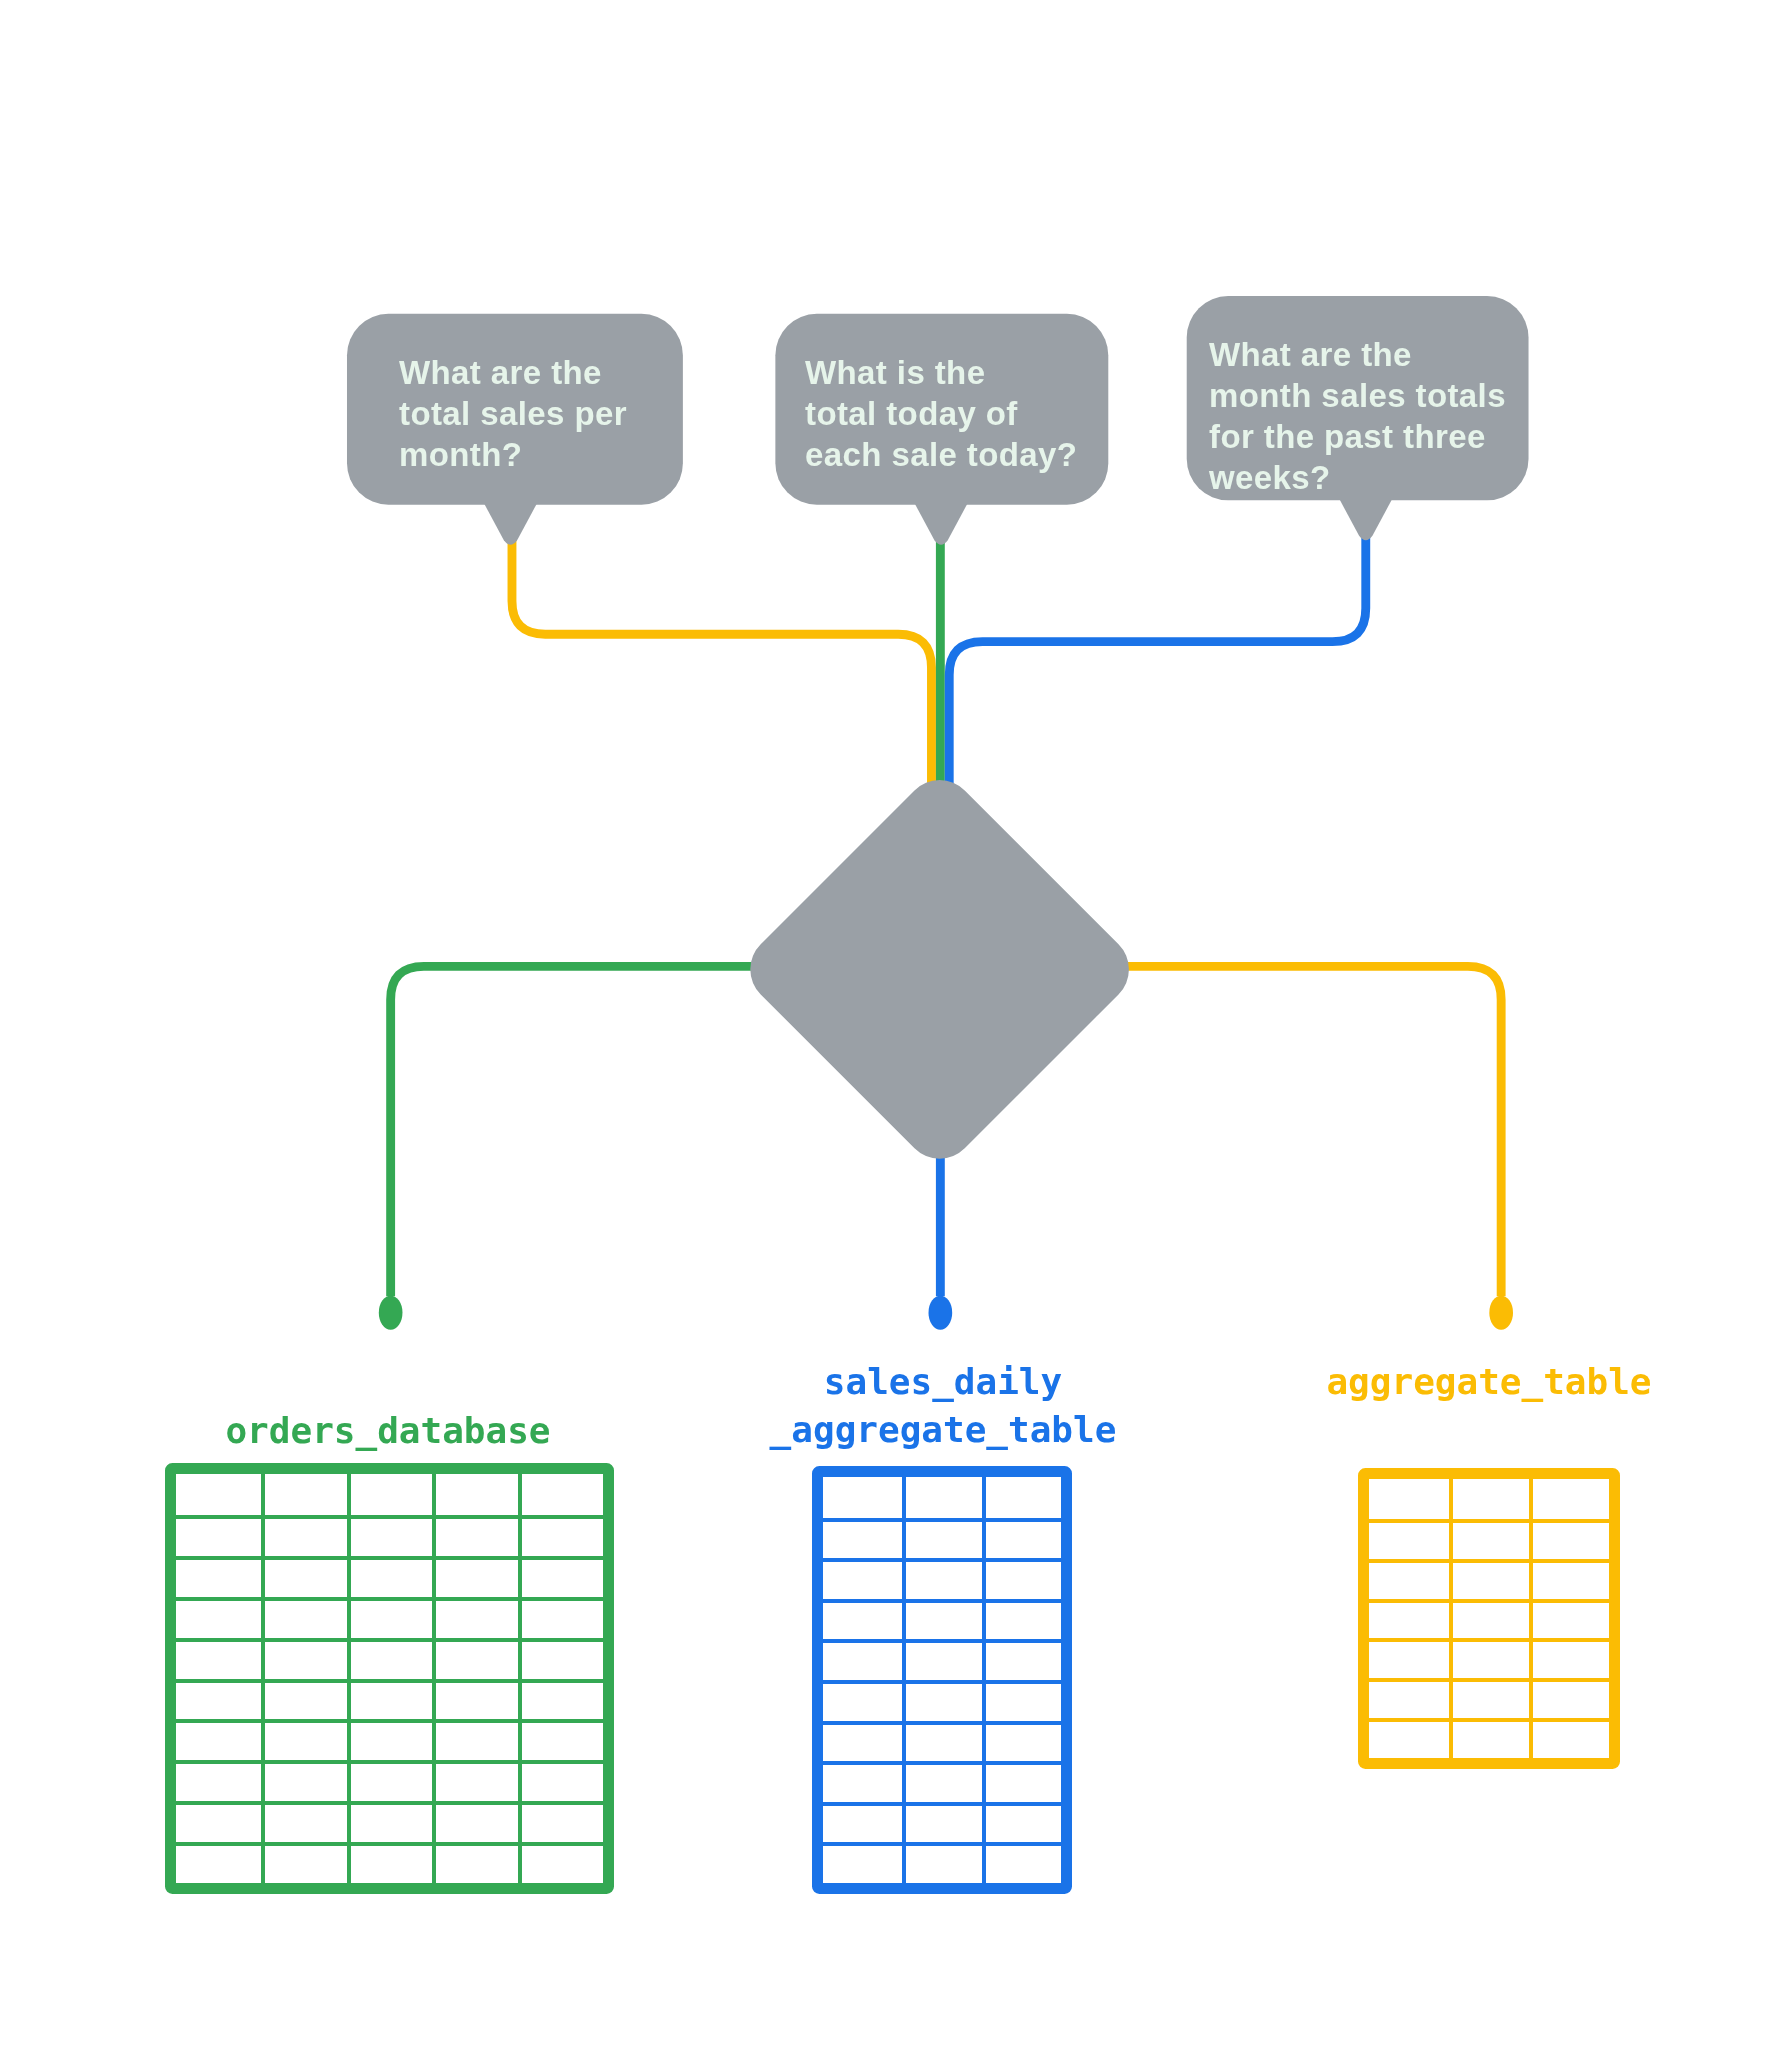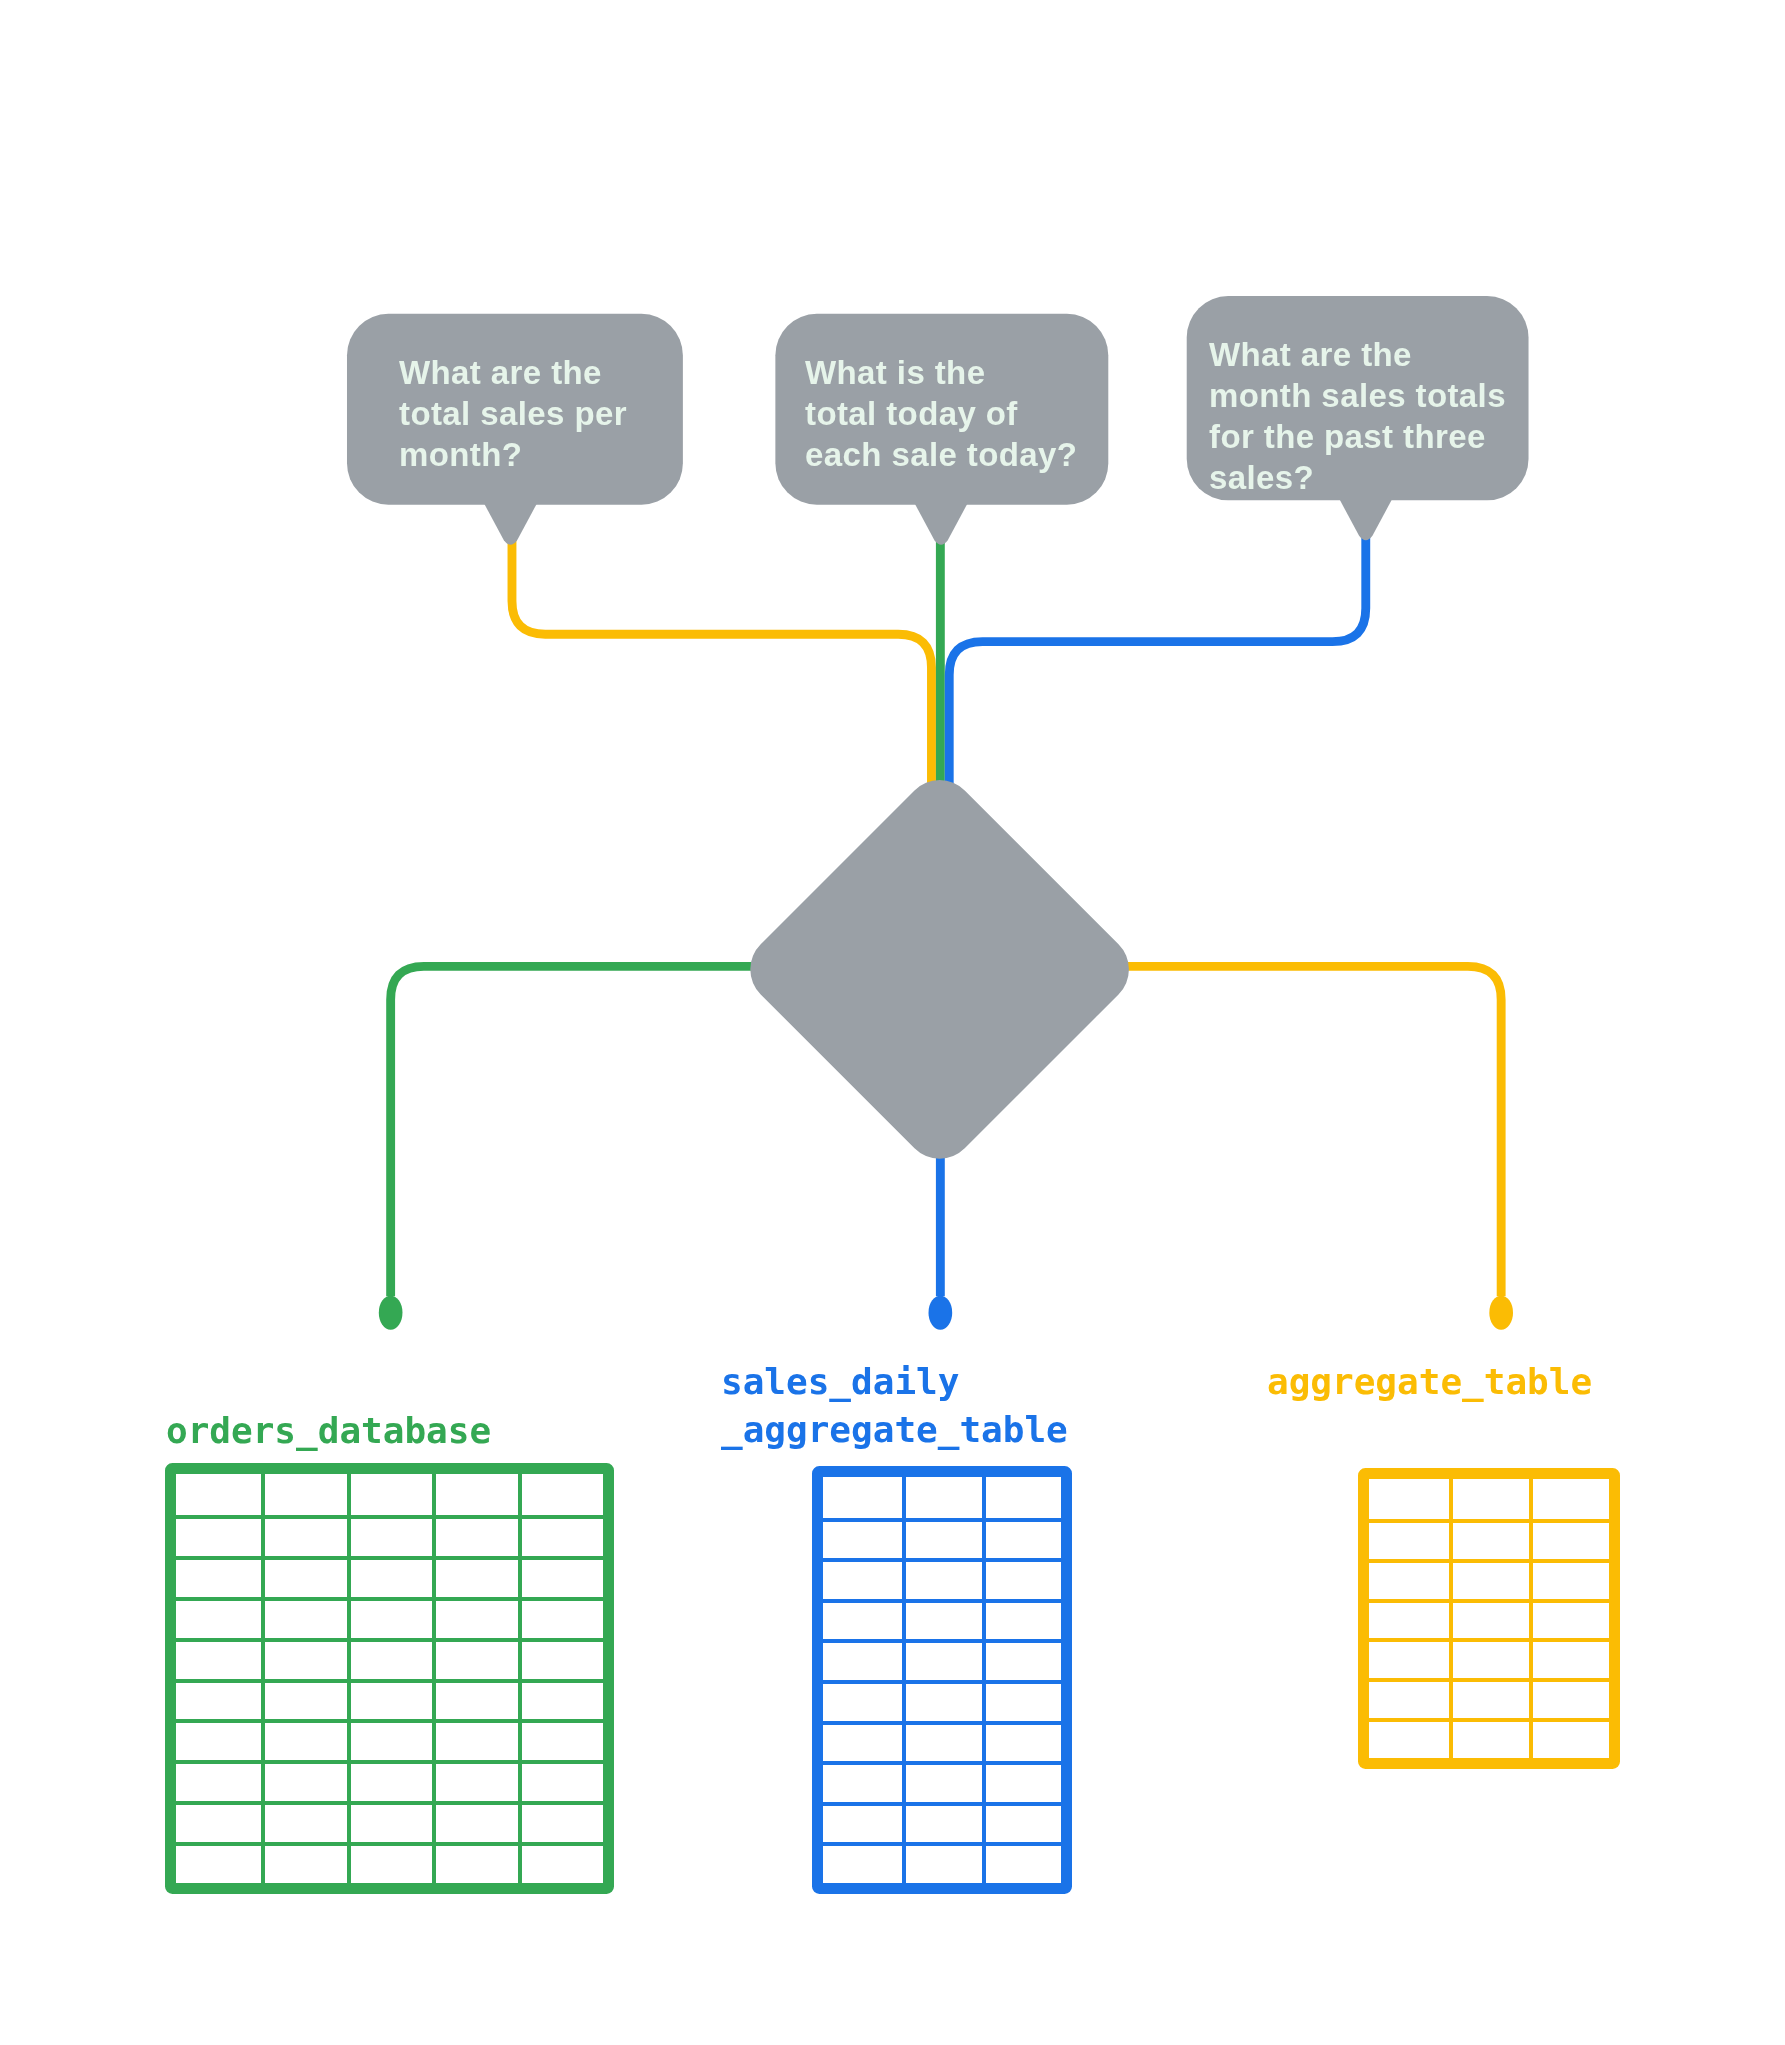--- a/index.html
+++ b/index.html
@@ -29,21 +29,21 @@
     text-align:center;
     font-weight:700;
     font-size:46px;
     line-height:52px;
     color:#F6F8F6;
     letter-spacing:0.4px;
   }
   .tbl-label{
     position:absolute;
     width:444px;
-    text-align:left;
+    text-align:center;
     font-family:"DejaVu Sans Mono","Liberation Mono",monospace;
     font-weight:700;
     font-size:36px;
     line-height:48px;
     white-space:nowrap;
   }
   .grid-table{
     position:absolute;
     display:grid;
     box-sizing:border-box;
@@ -97,21 +97,21 @@
   </div>
   <div class="bubble-text" style="left:805px; top:352px;">
     <div>What is the</div>
     <div>total today of</div>
     <div>each sale today?</div>
   </div>
   <div class="bubble-text tall" style="left:1209px; top:334px;">
     <div>What are the</div>
     <div>month sales totals</div>
     <div>for the past three</div>
-    <div>sales?</div>
+    <div>weeks?</div>
   </div>
 
   <div class="diamond-text">
   </div>
 
   <div class="tbl-label" style="left: 166px; top: 1407px; color: rgb(52, 168, 83);">
     <div>orders_database</div>
   </div>
   <div class="tbl-label" style="left: 721px; top: 1358px; color: rgb(26, 115, 232);">
     <div>sales_daily</div>

